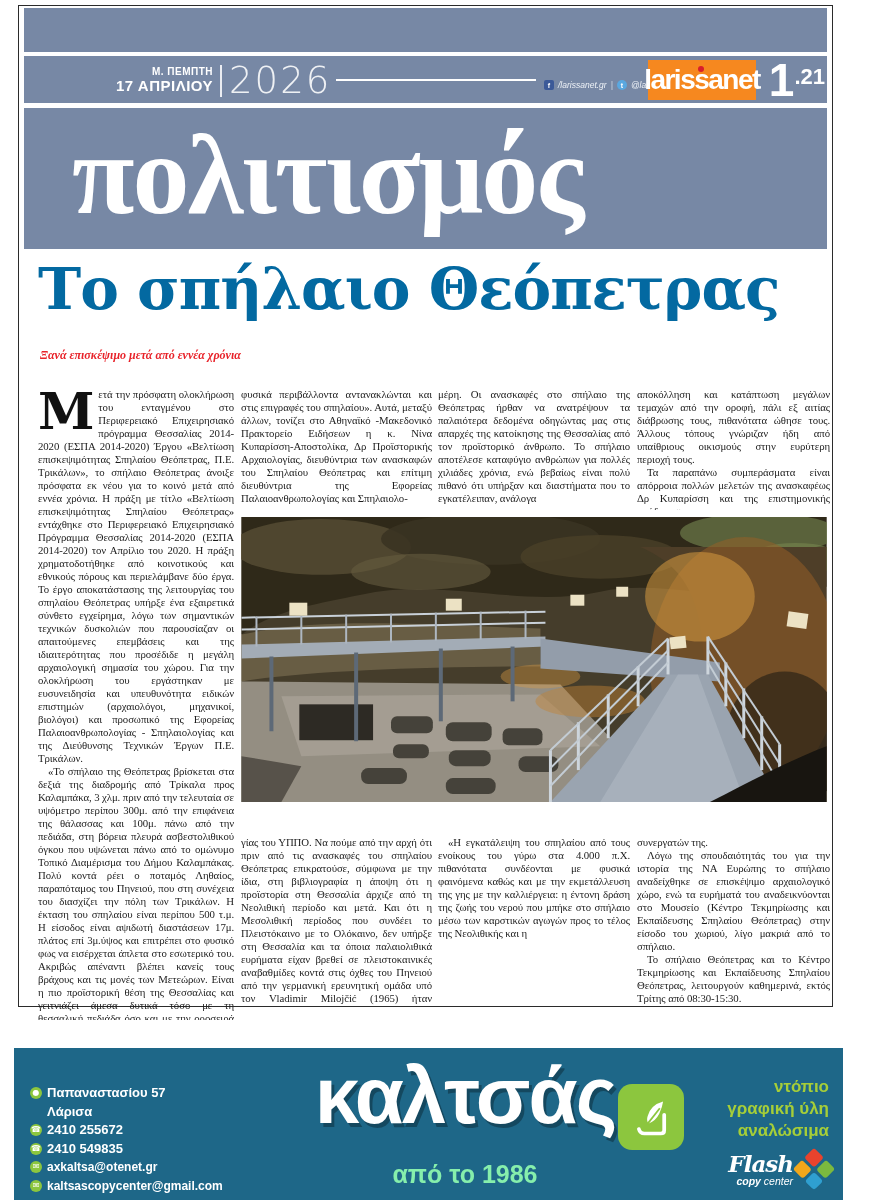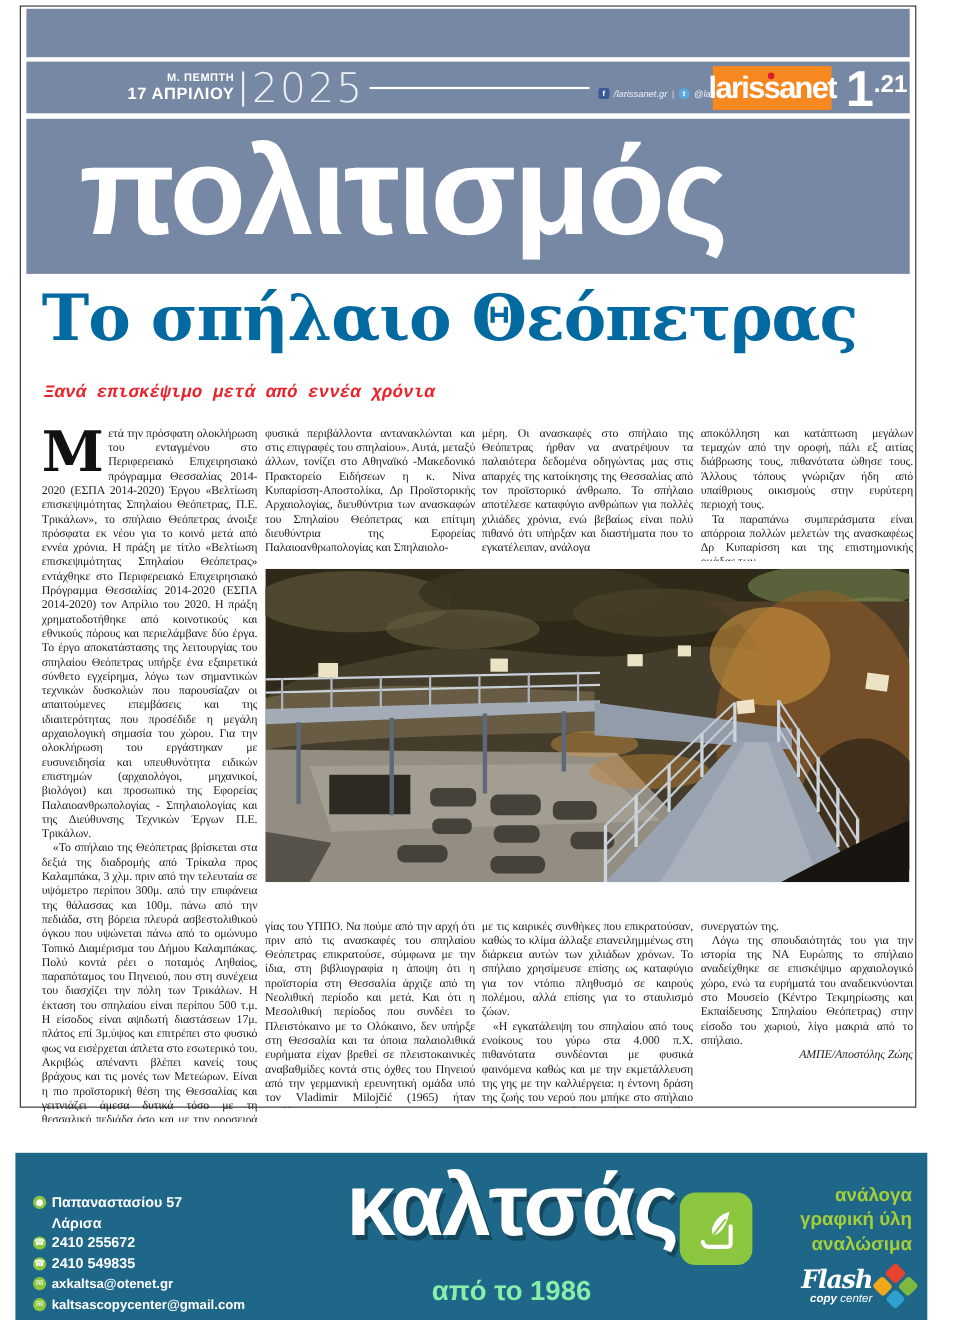--- a/index.html
+++ b/index.html
@@ -31,27 +31,27 @@
   .soc-div{opacity:.7;}
   .logo-box{position:absolute;left:624px;top:4px;width:108px;height:40px;background:#f6881f;
             display:flex;align-items:center;justify-content:center;}
   .logo-text{color:#fff;font-weight:bold;font-size:28px;letter-spacing:-1.5px;line-height:1;
              font-family:"Liberation Sans",sans-serif;}
   .logo-dot{position:absolute;left:50px;top:6px;width:6px;height:6px;border-radius:50%;background:#d81e2c;}
   .pagenum{position:absolute;right:2px;top:1px;color:#fff;font-weight:bold;display:flex;align-items:flex-end;line-height:1;}
   .pn-main{font-size:46px;}
   .pn-sub{font-size:22px;padding-bottom:15px;}
   
-  .section-title{position:absolute;left:48px;top:-4px;color:#fff;font-family:Liberation Sans, sans-serif;
+  .section-title{position:absolute;left:48px;top:-4px;color:#fff;font-family:Liberation Serif, serif;
                  font-weight:bold;font-size:114px;line-height:141px;letter-spacing:-2px;}
   
   .headline{position:absolute;left:38px;top:258px;width:790px;color:#0369a1;
             font-family:"DejaVu Serif",serif;font-weight:bold;font-size:58px;letter-spacing:-1px;line-height:1.1;}
-  .subhead{position:absolute;left:40px;top:348px;color:#e8232a;font-family:Liberation Mono, monospace;
-           font-weight:bold;font-style:italic;font-size:16px;text-align:center;}
+  .subhead{position:absolute;left:40px;top:348px;color:#e8232a;font-family:Liberation Serif, serif;
+           font-weight:bold;font-style:italic;font-size:12px;text-align:center;}
   
   .col{position:absolute;font-family:"Liberation Serif",serif;font-size:10.8px;line-height:13px;
        text-align:justify;color:#1c1c1c;overflow:hidden;letter-spacing:-0.1px;}
   .col p{margin:0;}
   .col p.indent{text-indent:10px;}
   .col1{left:38px;top:388px;width:196px;height:632px;}
   .col2t{left:241px;top:388px;width:191px;height:122px;}
   .col3t{left:438px;top:388px;width:192px;height:122px;}
   .col4t{left:637px;top:388px;width:193px;height:122px;}
   .col2b{left:241px;top:836px;width:191px;height:171px;}
@@ -99,21 +99,21 @@
 
   <div class="band band-top"></div>
 
   <div class="band band-header">
     <div class="date-wrap">
       <div class="date-lines">
         <div class="date-day">Μ. ΠΕΜΠΤΗ</div>
         <div class="date-date">17 ΑΠΡΙΛΙΟΥ</div>
       </div>
       <div class="date-vline"></div>
-      <div class="date-year">2025</div>
+      <div class="date-year">2026</div>
     </div>
     <div class="header-hline"></div>
     <div class="social">
       <span class="soc-icon fb">f</span>
       <span>/larissanet.gr</span>
       <span class="soc-div">|</span>
       <span class="soc-icon tw">t</span>
       <span>@larissanetgr</span>
     </div>
     <div class="logo-box">
@@ -236,26 +236,26 @@
       </g>
       <path d="M470,286 L587,286 L587,230 C560,240 520,260 470,286 Z" fill="#181510"></path>
       <path d="M0,240 L60,250 L40,286 L0,286 Z" fill="#57524a"></path>
     </svg>
   </div>
 
   <div class="col col2b">
     <p>γίας του ΥΠΠΟ. Να πούμε από την αρχή ότι πριν από τις ανασκαφές του σπηλαίου Θεόπετρας επικρατούσε, σύμφωνα με την ίδια, στη βιβλιογραφία η άποψη ότι η προϊστορία στη Θεσσαλία άρχιζε από τη Νεολιθική περίοδο και μετά. Και ότι η Μεσολιθική περίοδος που συνδέει το Πλειστόκαινο με το Ολόκαινο, δεν υπήρξε στη Θεσσαλία και τα όποια παλαιολιθικά ευρήματα είχαν βρεθεί σε πλειστοκαινικές αναβαθμίδες κοντά στις όχθες του Πηνειού από την γερμανική ερευνητική ομάδα υπό τον Vladimir Milojčić (1965) ήταν κατάλοιπα περαστικών κυνηγών που έρχονταν από άλλα</p>
   </div>
   <div class="col col3b">
-    <p>με τις καιρικές συνθήκες που επικρατούσαν, καθώς το κλίμα άλλαξε επανειλημμένως στη διάρκεια αυτών των χιλιάδων χρόνων. Το σπήλαιο χρησίμευσε επίσης ως καταφύγιο για τον ντόπιο πληθυσμό σε καιρούς πολέμου, αλλά επίσης για το σταυλισμό ζώων.</p>
     <p class="indent">«Η εγκατάλειψη του σπηλαίου από τους ενοίκους του γύρω στα 4.000 π.Χ. πιθανότατα συνδέονται με φυσικά φαινόμενα καθώς και με την εκμετάλλευση της γης με την καλλιέργεια: η έντονη δράση της ζωής του νερού που μπήκε στο σπήλαιο μέσω των καρστικών αγωγών προς το τέλος της Νεολιθικής και η</p>
   </div>
   <div class="col col4b">
     <p>συνεργατών της.</p>
     <p class="indent">Λόγω της σπουδαιότητάς του για την ιστορία της ΝΑ Ευρώπης το σπήλαιο αναδείχθηκε σε επισκέψιμο αρχαιολογικό χώρο, ενώ τα ευρήματά του αναδεικνύονται στο Μουσείο (Κέντρο Τεκμηρίωσης και Εκπαίδευσης Σπηλαίου Θεόπετρας) στην είσοδο του χωριού, λίγο μακριά από το σπήλαιο.</p>
+    <p class="indent">Το σπήλαιο Θεόπετρας και το Κέντρο Τεκμηρίωσης και Εκπαίδευσης Σπηλαίου Θεόπετρας, λειτουργούν καθημερινά, εκτός Τρίτης από 08:30-15:30.</p>
     <p class="byline">ΑΜΠΕ/Αποστόλης Ζώης</p>
   </div>
 
   <div class="ad">
     <div class="ad-contacts">
       <div class="ad-row">
         <span class="ad-ico">●</span>
         <span>Παπαναστασίου 57</span>
       </div>
       <div class="ad-row sub">
@@ -285,21 +285,21 @@
       <svg width="44" height="44" viewBox="0 0 40 40" xmlns="http://www.w3.org/2000/svg">
         <path d="M9 31 q1 4 5 4 h15 q3 0 3-3 V18" stroke="#fff" stroke-width="3.4" fill="none" stroke-linecap="round"></path>
         <path d="M31 6 q-11 3 -14 13 q-1.5 4.5 .8 6.8 q6.5-2.3 9.7-8.8 q2.8-5.8 3.5-11z" fill="#fff"></path>
         <path d="M17 26 L28 12" stroke="#8cc63e" stroke-width="1.6"></path>
       </svg>
     </div>
 
     <div class="ad-since">από το 1986</div>
 
     <div class="ad-products">
-      <div>ανάλογα</div>
+      <div>ντόπιο</div>
       <div>γραφική ύλη</div>
       <div>αναλώσιμα</div>
     </div>
 
     <div class="flash">
       <div class="flash-words">
         <div class="flash-name">Flash</div>
         <div class="flash-sub"><b>copy</b><span> center</span></div>
       </div>
       <div class="diamonds">

